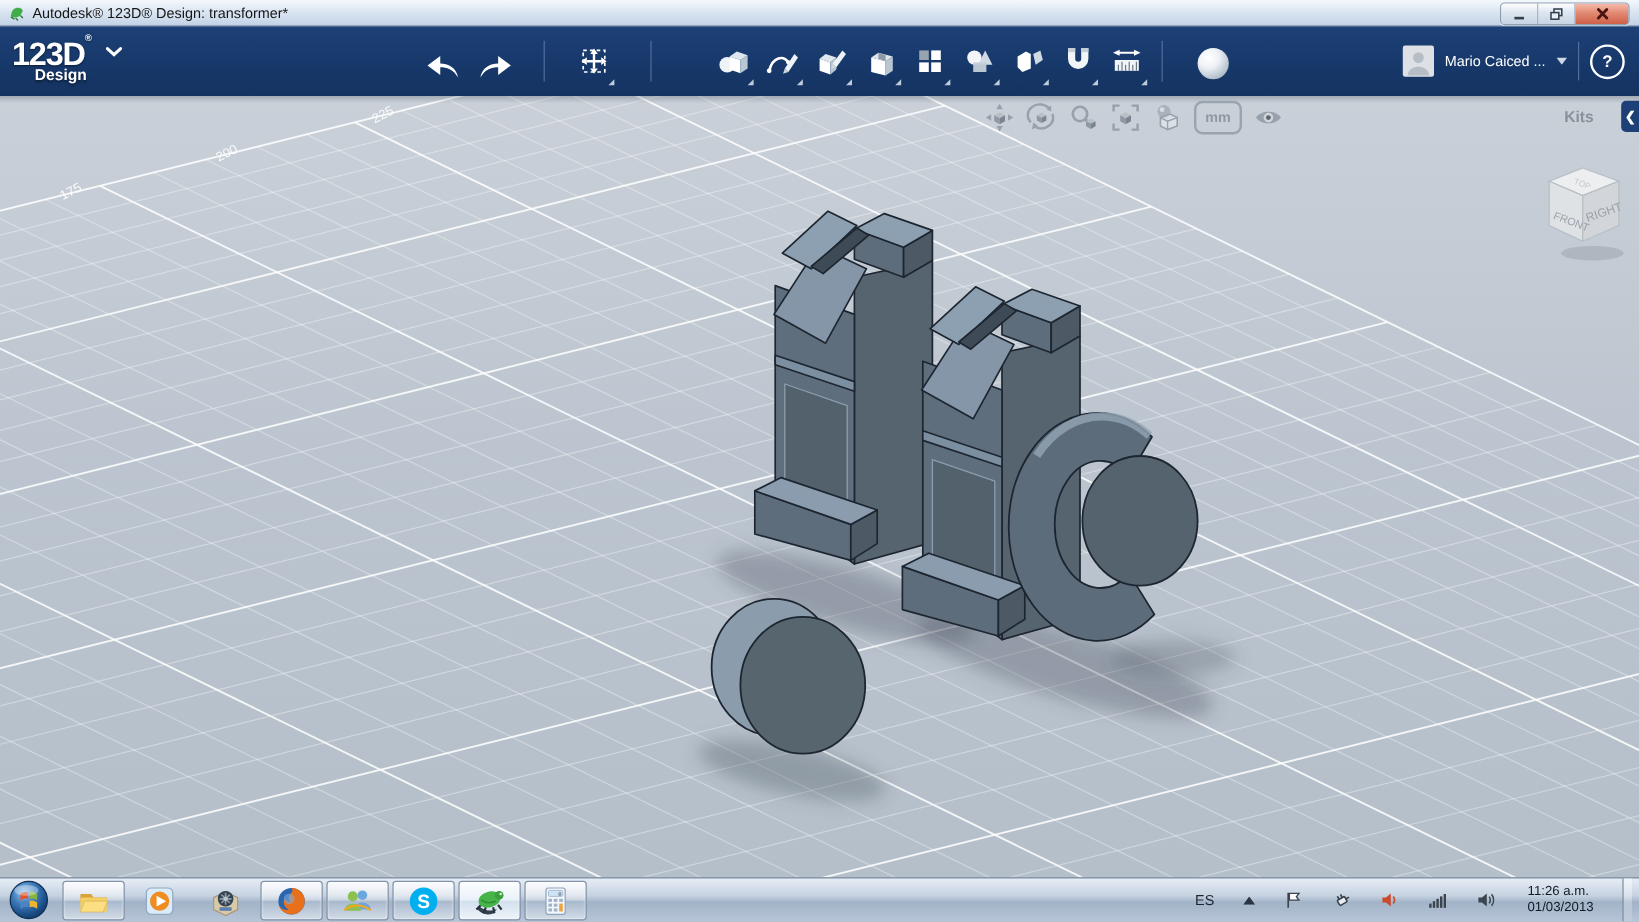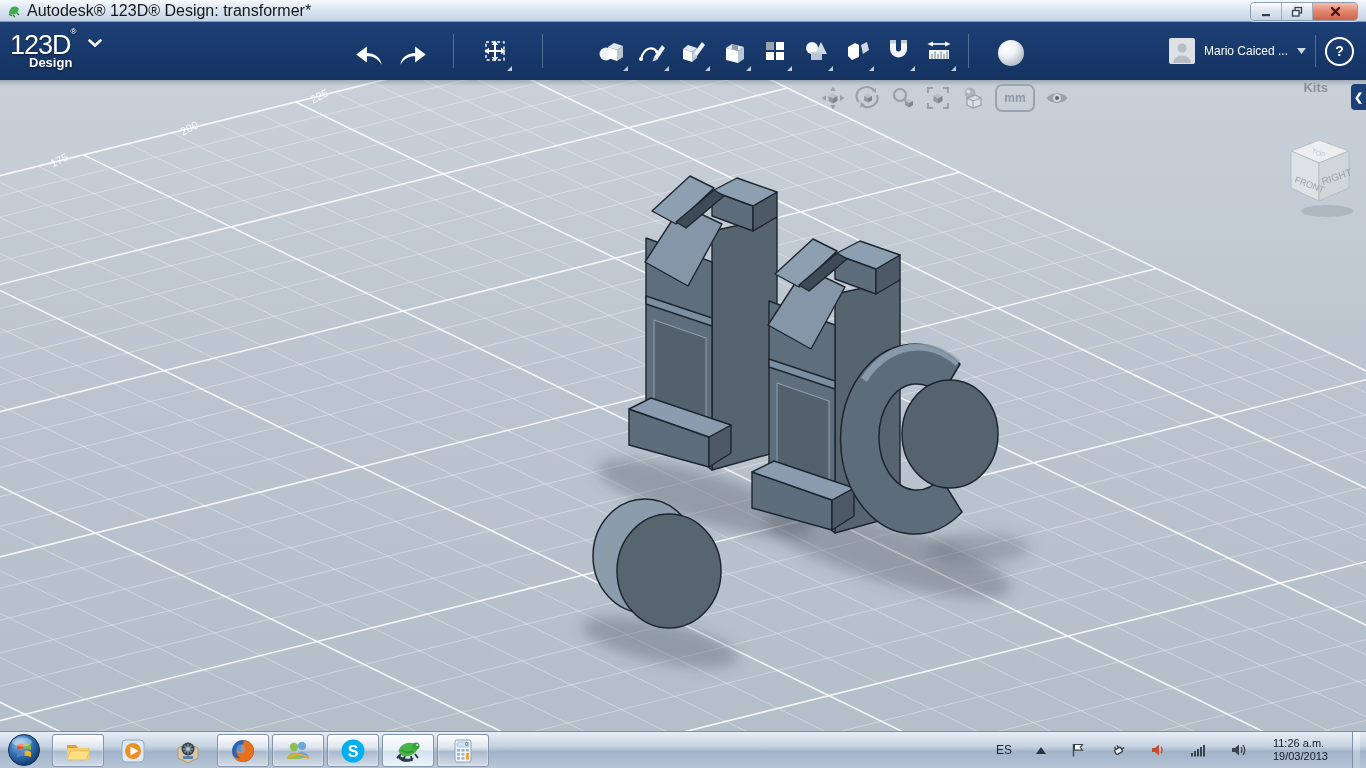--- a/index.html
+++ b/index.html
@@ -3,32 +3,32 @@
 <meta charset="utf-8">
 <style>
   html,body{margin:0;padding:0}
   body{width:1366px;height:768px;overflow:hidden;position:relative;
        font-family:"Liberation Sans",sans-serif;background:#b9c2cc;-webkit-font-smoothing:antialiased}
 
   
   .titlebar{position:absolute;top:0;left:0;right:0;height:22px;box-sizing:border-box;
     background:linear-gradient(#f4f8fc,#dbe6f2 45%,#c3d3e6);border-bottom:1px solid #8599b1;
     display:flex;align-items:center;padding-left:7px}
-  .title-text{font-size:16px;color:#161616;margin-left:6px;white-space:nowrap}
+  .title-text{font-size:12px;color:#161616;margin-left:6px;white-space:nowrap}
   .winbtns{position:absolute;right:8px;top:2px;display:flex;height:17px;border:1px solid #8d9db2;
     border-radius:4px;overflow:hidden;box-shadow:0 1px 0 rgba(255,255,255,.65)}
   .wb{width:30px;display:flex;align-items:center;justify-content:center;
     background:linear-gradient(#fdfdfe,#dde6f0 45%,#c7d4e3);border-right:1px solid #9dabbe;cursor:default}
   .wb.close{width:44px;border-right:none;background:linear-gradient(#f6bcab,#e28a73 45%,#cf6049)}
 
   
   .appbar{position:absolute;top:22px;left:0;right:0;height:58px;
     background:linear-gradient(#1d4076 0%,#17386a 55%,#153361 100%)}
   .logo{position:absolute;left:10px;top:5px;color:#fff}
-  .logo .big{font-size:27px;font-weight:normal;letter-spacing:-1px;text-shadow:0 1px 2px rgba(0,0,0,.5)}
+  .logo .big{font-size:27px;font-weight:bold;letter-spacing:-1px;text-shadow:0 1px 2px rgba(0,0,0,.5)}
   .logo sup{font-size:8px;vertical-align:20px}
   .logo .sub{font-size:13px;font-weight:bold;margin-left:19px;margin-top:-6px;text-shadow:0 1px 2px rgba(0,0,0,.5)}
   .logo-chevron{position:absolute;left:88px;top:17px}
   .undoredo{position:absolute;left:352px;top:12px;display:flex;gap:10px}
   .vsep{position:absolute;top:12px;width:1px;height:34px;background:rgba(150,175,210,.45)}
   .tool{width:34px;height:40px;position:relative;display:flex;align-items:center;justify-content:center;cursor:pointer}
   .tool.dd::after{content:"";position:absolute;right:0;bottom:0;border-left:5px solid transparent;
     border-bottom:5px solid rgba(220,230,240,.85)}
   .tools-row{position:absolute;left:478px;top:9px;display:flex;gap:6px;align-items:center}
   .tools-row2{position:absolute;left:594px;top:9px;display:flex;gap:7px;align-items:center}
@@ -45,21 +45,21 @@
   .canvas{position:absolute;top:80px;left:0;right:0;bottom:37px;overflow:hidden;
     background:linear-gradient(#c9d0d8 0%,#bcc5cf 45%,#b5bfc9 100%)}
   .canvas::before{content:"";position:absolute;top:0;left:0;right:0;height:6px;
     background:linear-gradient(rgba(60,75,90,.28),transparent);z-index:5;pointer-events:none}
   .scene{position:absolute;inset:0;width:100%;height:100%}
   .grid-label{position:absolute;color:rgba(255,255,255,.92);font-size:11px;transform:rotate(-27deg);z-index:2}
   .viewbar{position:absolute;left:820px;top:4px;display:flex;gap:9px;align-items:center;z-index:6}
   .vicon{width:26px;height:26px;display:flex;align-items:center;justify-content:center;cursor:pointer}
   .mmbtn{width:36px;height:24px;border:2px solid #9aa4ae;border-radius:7px;color:#8f99a3;font-size:12px;
     font-weight:bold;display:flex;align-items:center;justify-content:center;background:transparent;cursor:pointer}
-  .kits{position:absolute;right:38px;top:0;color:#8a9097;font-size:13px;font-weight:bold;z-index:6;cursor:pointer}
+  .kits{position:absolute;right:38px;top:10px;color:#8a9097;font-size:13px;font-weight:bold;z-index:6;cursor:pointer}
   .kits-tab{position:absolute;right:0;top:4px;width:15px;height:26px;background:#1d4076;z-index:6;cursor:pointer;
     border-radius:4px 0 0 4px;display:flex;align-items:center;justify-content:center;color:#fff;font-size:11px;font-weight:bold}
   .viewcube{position:absolute;left:1281px;top:55px;z-index:6;cursor:pointer}
 
   
   .taskbar{position:absolute;bottom:0;left:0;right:0;height:37px;box-sizing:border-box;
     background:linear-gradient(#e6edf5 0%,#c6d2e1 40%,#a2b3c8 55%,#b7c5d7 100%);border-top:1px solid #7d8ea3}
   .startbtn{position:absolute;left:3px;top:1px;width:42px;height:34px;display:flex;align-items:center;justify-content:center;cursor:pointer}
   .tb-apps{position:absolute;left:52px;top:1px;display:flex;gap:3px;align-items:center;height:35px}
   .tbtn{width:52px;height:33px;display:flex;align-items:center;justify-content:center;border-radius:3px;cursor:pointer}
@@ -567,17 +567,17 @@
           <rect x="10" y="5" width="2" height="9.5"></rect>
         <rect x="13" y="3" width="2" height="11.5"></rect>
       </g>
     </svg>
     <svg width="17" height="16" viewBox="0 0 17 16">
       <path d="M2,6 h3 l4,-3.5 v11 l-4,-3.5 H2 Z" fill="#3b4550"></path>
       <path d="M11,5.2 a5,5 0 0 1 0,5.6 M13,3.2 a8,8 0 0 1 0,9.6" stroke="#3b4550" stroke-width="1.3" fill="none"></path>
     </svg>
     <div class="clock">
       <div>11:26 a.m.</div>
-      <div>19/03/2013</div>
+      <div>01/03/2013</div>
     </div>
     <div class="showdesk"></div>
   </div>
 </div>
 
 </body></html>

